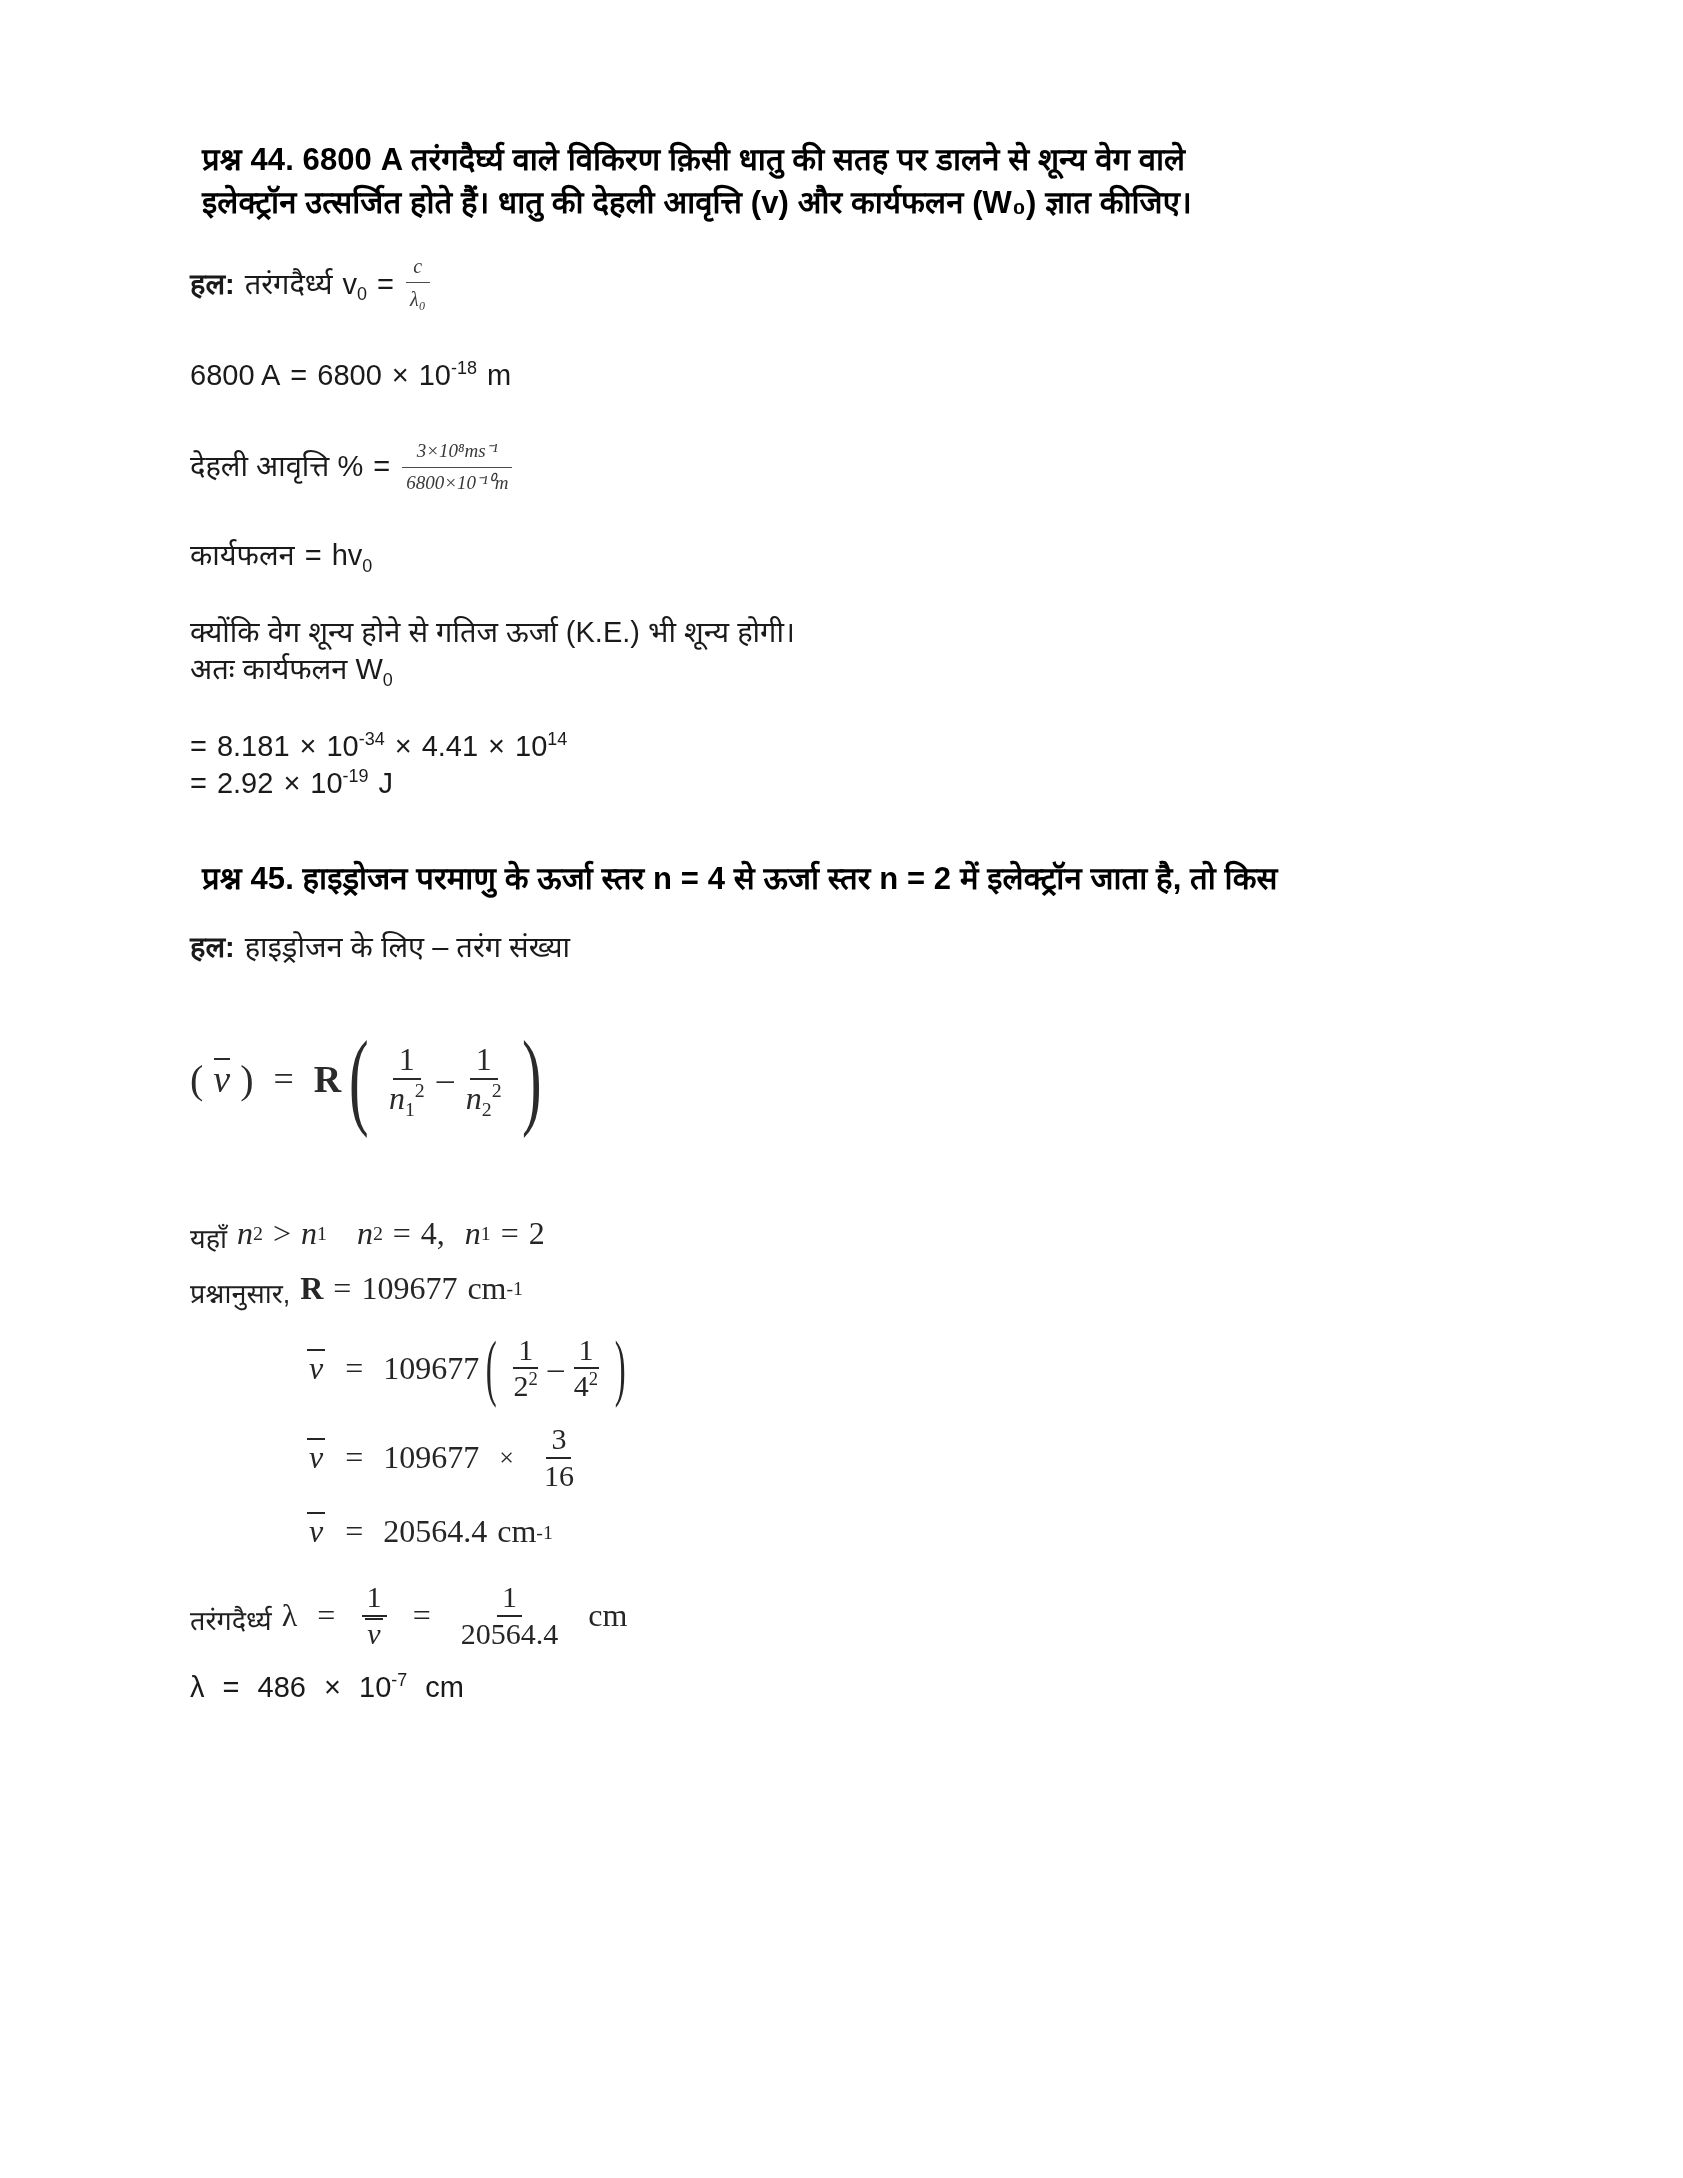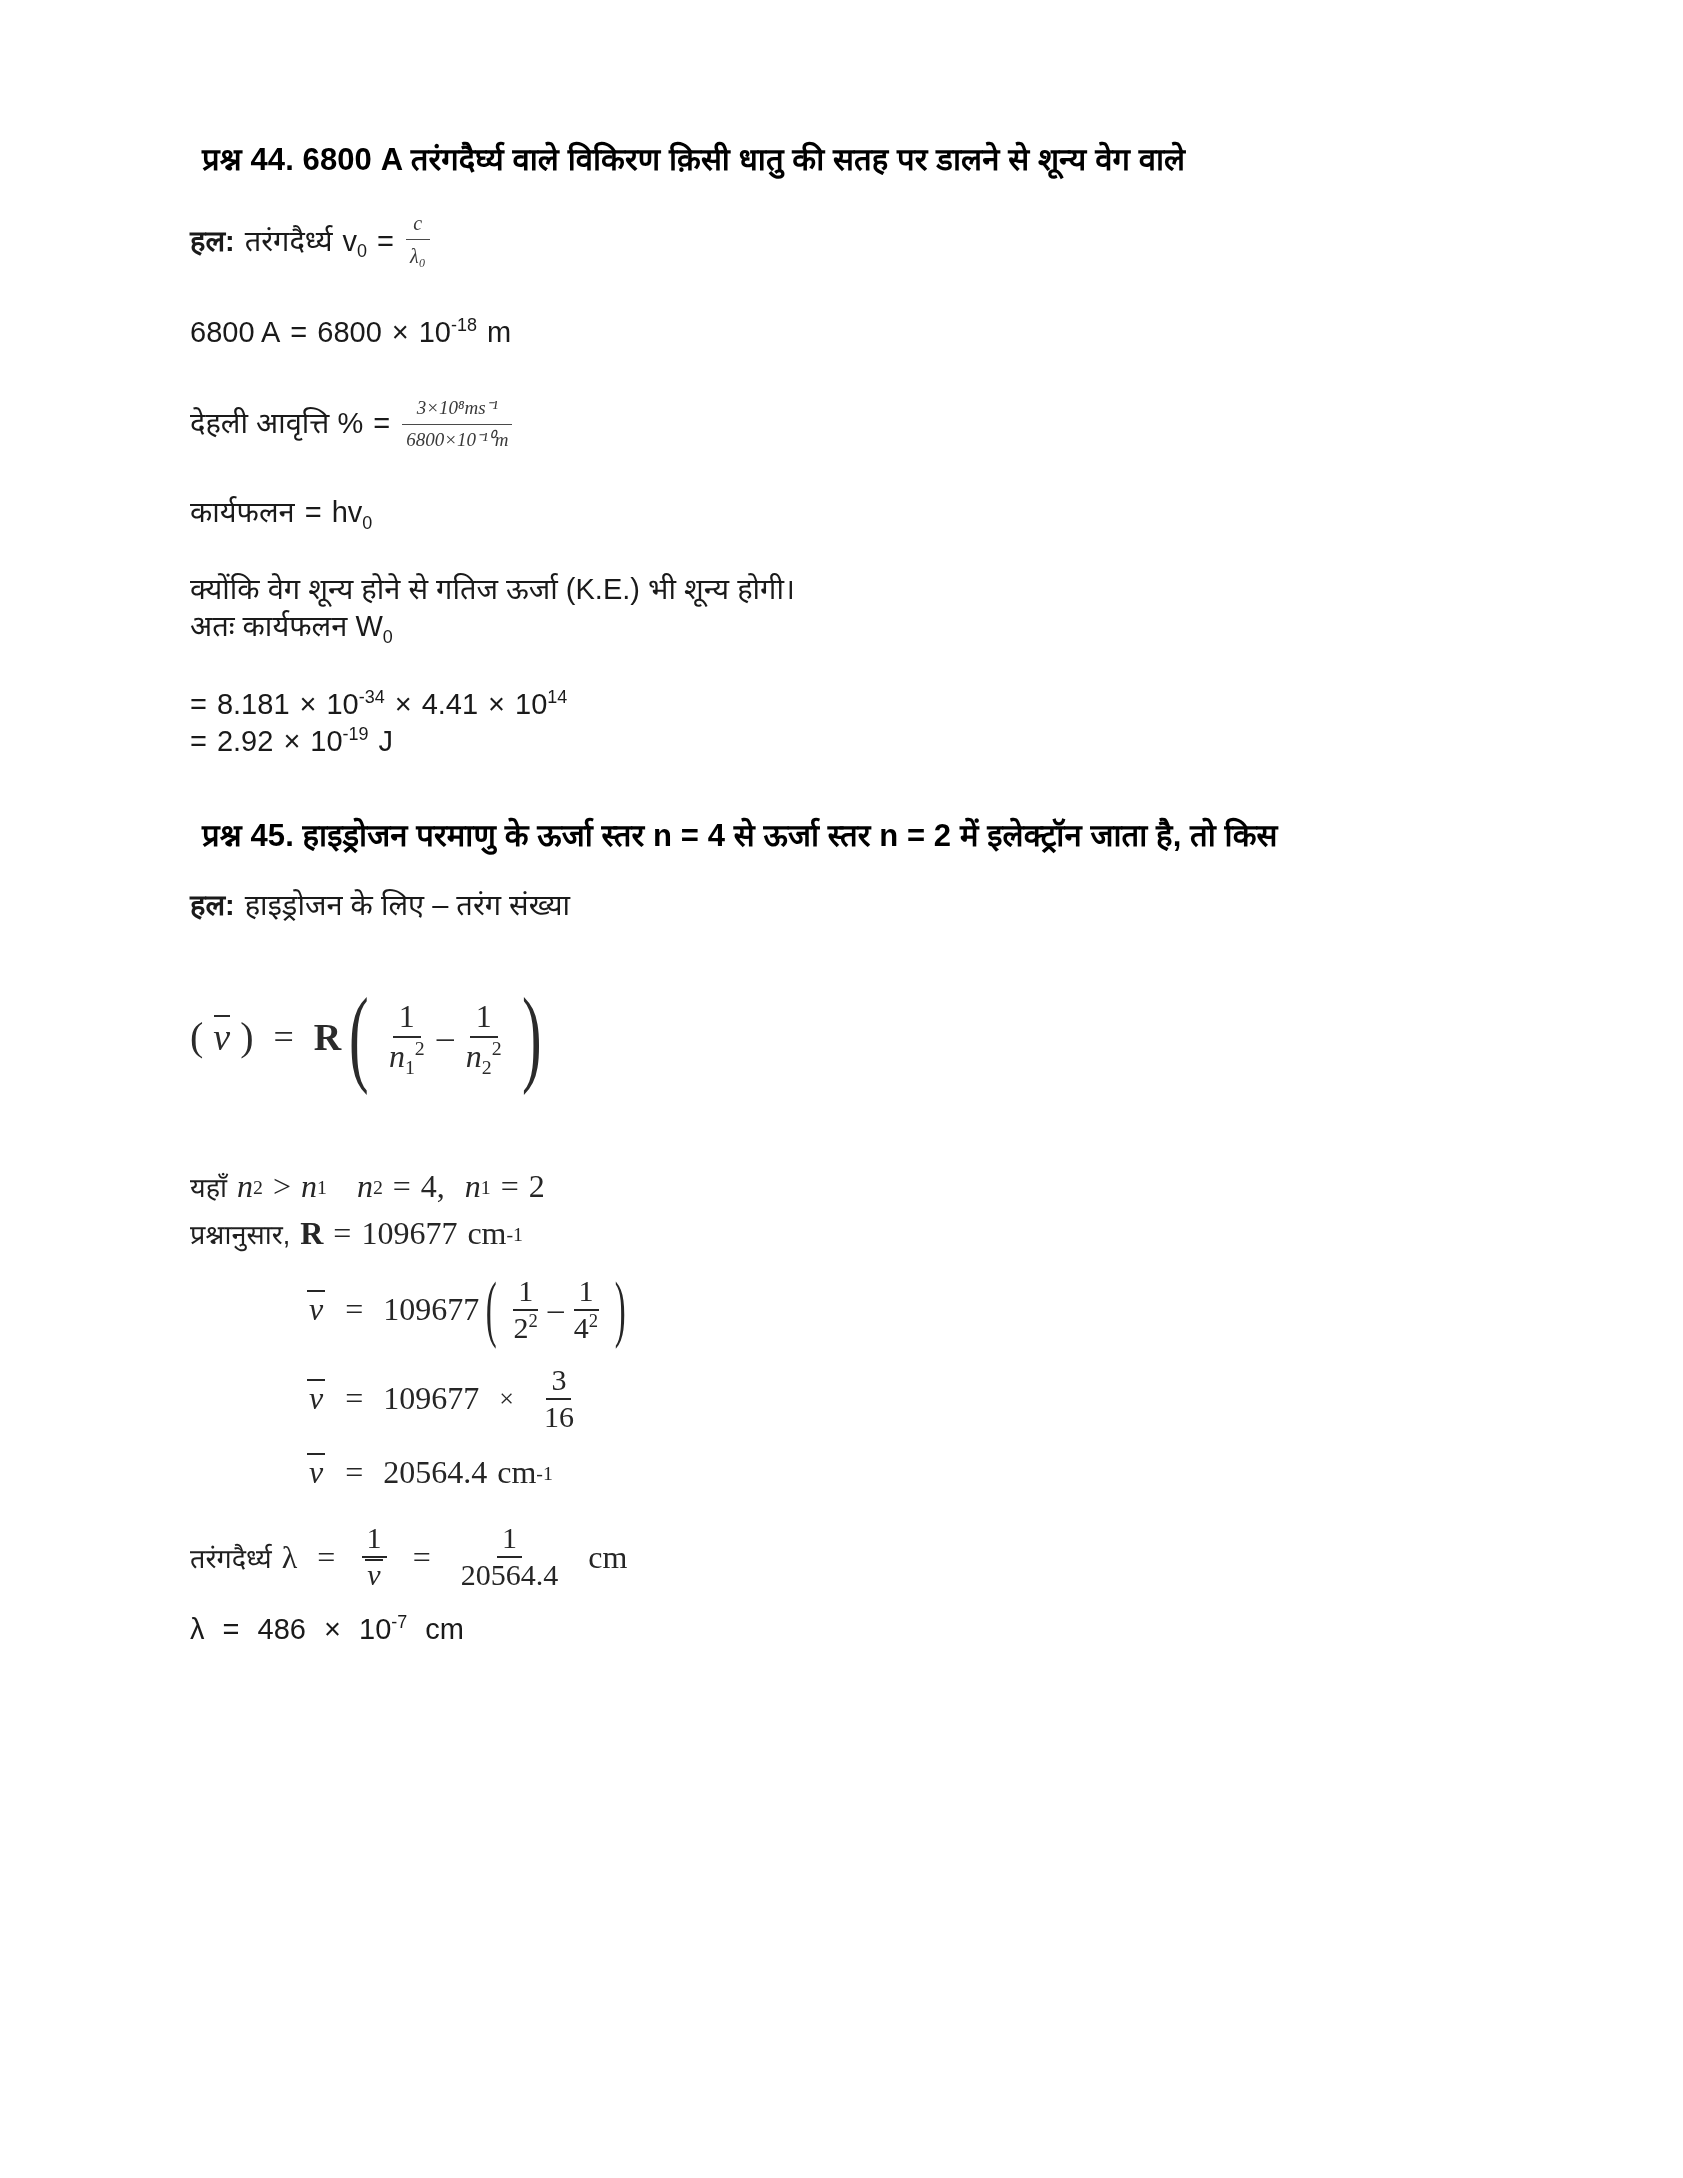--- a/index.html
+++ b/index.html
@@ -158,20 +158,21 @@
     display: flex;
     align-items: center;
     white-space: nowrap;
     margin-bottom: 10px;
   }
   .hw-dev {
     font-family: "Liberation Sans", sans-serif;
     font-size: 27px;
     font-weight: 500;
     color: #1f1f1f;
+    margin-top: 8px;
   }
   .hw-it { font-style: italic; }
   .indent-1 { padding-left: 117px; }
 
   .vb {
     position: relative;
     display: inline-block;
     font-style: italic;
     padding: 0 2px;
   }
@@ -205,20 +206,21 @@
   }
 </style>
 </head>
 <body>
 
 <div class="page">
   <div class="content">
 
     <div class="q-heading">
       <div>प्रश्न 44. 6800 A तरंगदैर्घ्य वाले विकिरण क़िसी धातु की सतह पर डालने से शून्य वेग वाले</div>
+      <div>इलेक्ट्रॉन उत्सर्जित होते हैं। धातु की देहली आवृत्ति (v) और कार्यफलन (W₀) ज्ञात कीजिए।</div>
     </div>
 
     <div class="line">
       <span class="bold-label">हल:</span><span class="sp"></span><span>तरंगदैर्ध्य</span><span class="sp"></span><span>v</span><sub class="sub">0</sub><span class="sp"></span><span>=</span><span class="sp"></span><span class="ifrac"><span class="nu">c</span><span class="de">λ₀</span></span>
     </div>
 
     <div class="gap-m"></div>
 
     <div class="line">
       <span>6800 A</span><span class="sp"></span><span>=</span><span class="sp"></span><span>6800</span><span class="sp"></span><span>×</span><span class="sp"></span><span>10</span><sup class="exp">-18</sup><span class="sp"></span><span>m</span>

